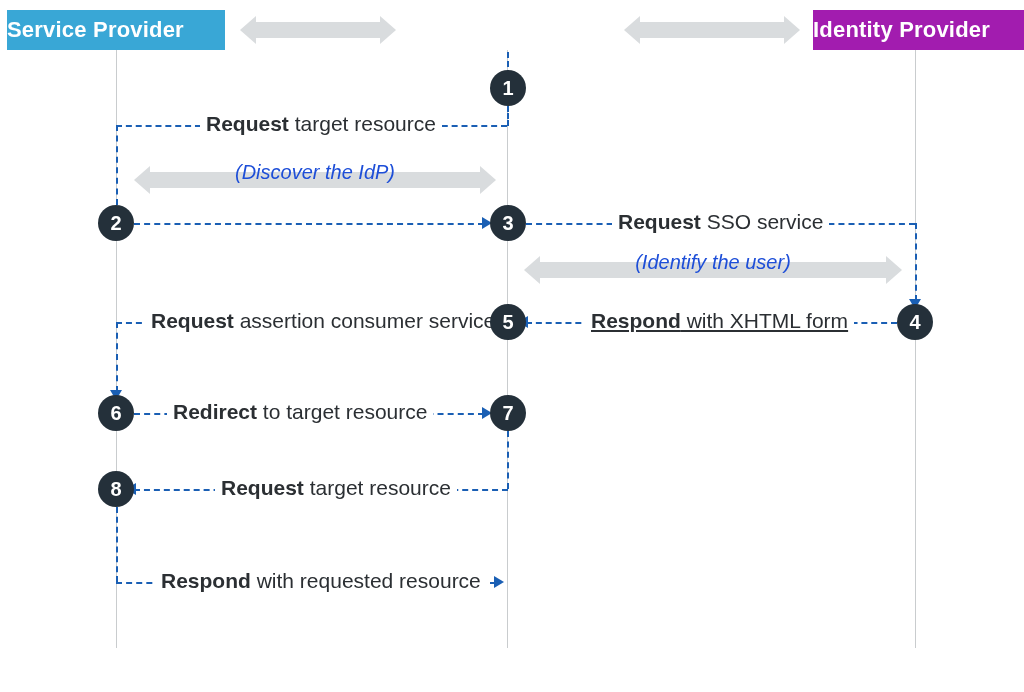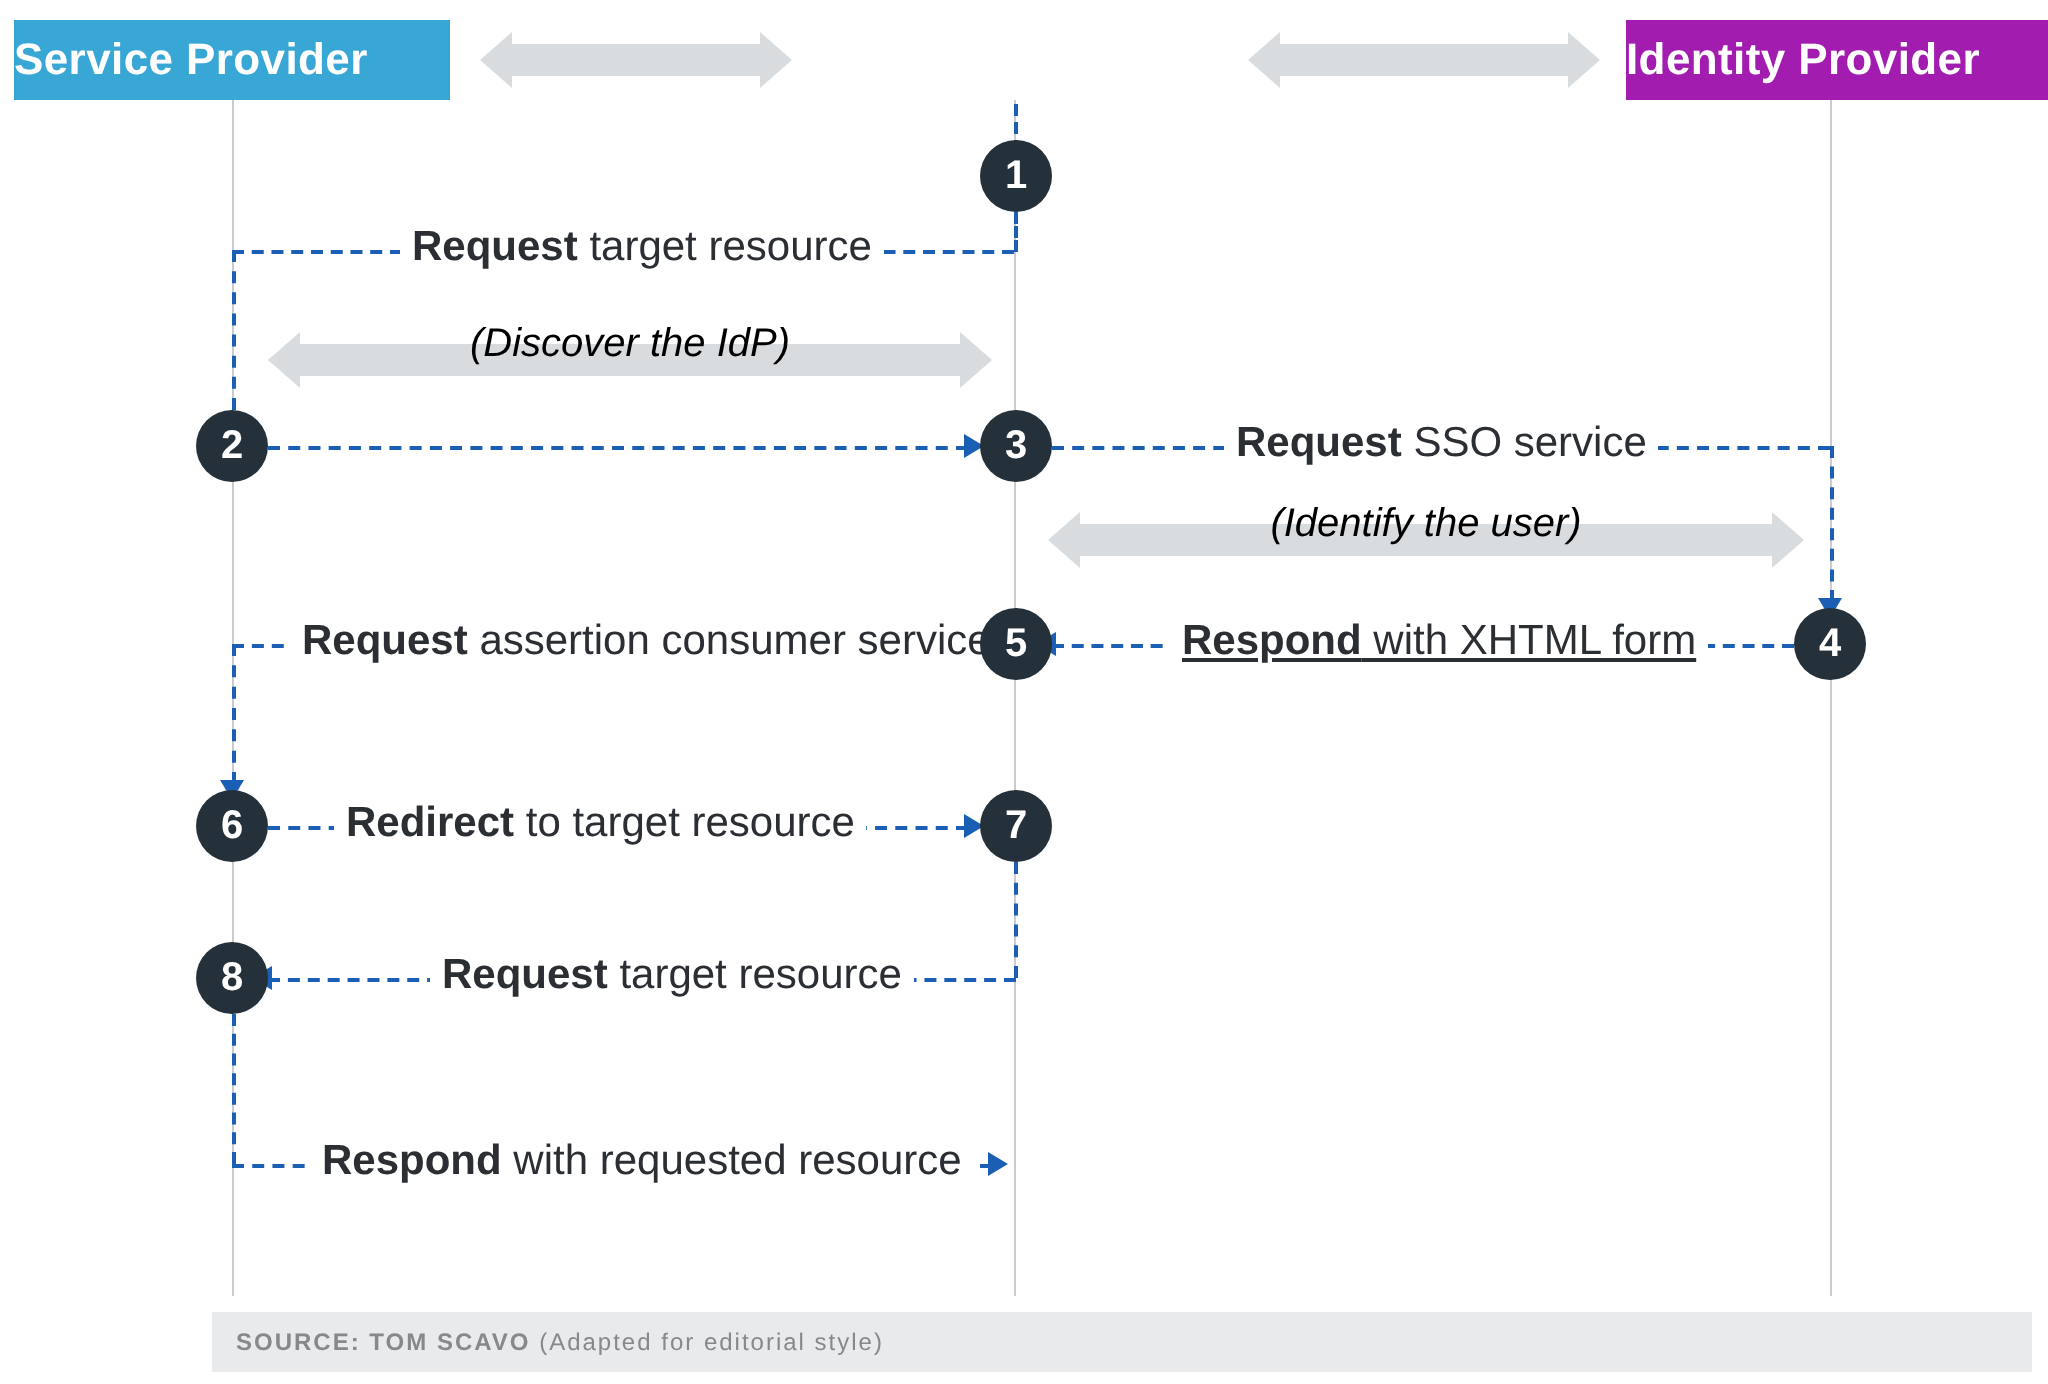--- a/index.html
+++ b/index.html
@@ -97,21 +97,21 @@
   }
   .ahead.right { border-top:6px solid transparent; border-bottom:6px solid transparent; border-left:10px solid #1a5fb4; }
   .ahead.left  { border-top:6px solid transparent; border-bottom:6px solid transparent; border-right:10px solid #1a5fb4; }
   .ahead.down  { border-left:6px solid transparent; border-right:6px solid transparent; border-top:10px solid #1a5fb4; }
 
   
   .note {
     position: absolute;
     height: 16px;
     background: #d9dcde;
-    color: #000000;
+    color: #1d4ed8;
     font-style: italic;
     font-size: 20px;
     text-align: center;
     line-height: 0;
   }
   .note span {
     position: relative;
     top: 0px;
   }
   .note::before, .note::after {
@@ -231,17 +231,14 @@
   </div>
   <div class="badge" style="left:98px; top:471px;">8</div>
 
   <div class="flow v" style="left:116px; top:507px; height:75px;"></div>
   <div class="flow h" style="left:116px; top:582px; width:380px;"></div>
   <div class="ahead right" style="left:494px; top:576px;"></div>
   <div class="lbl" style="left:155px; top:569px;">
     <b>Respond</b><span> with requested resource</span>
   </div>
 
-  <div class="srcbar">
-    <b><span>SOURCE: </span><span>TOM SCAVO</span></b><span> (Adapted for editorial style)</span>
-  </div>
 
 </div>
 
 </body></html>

